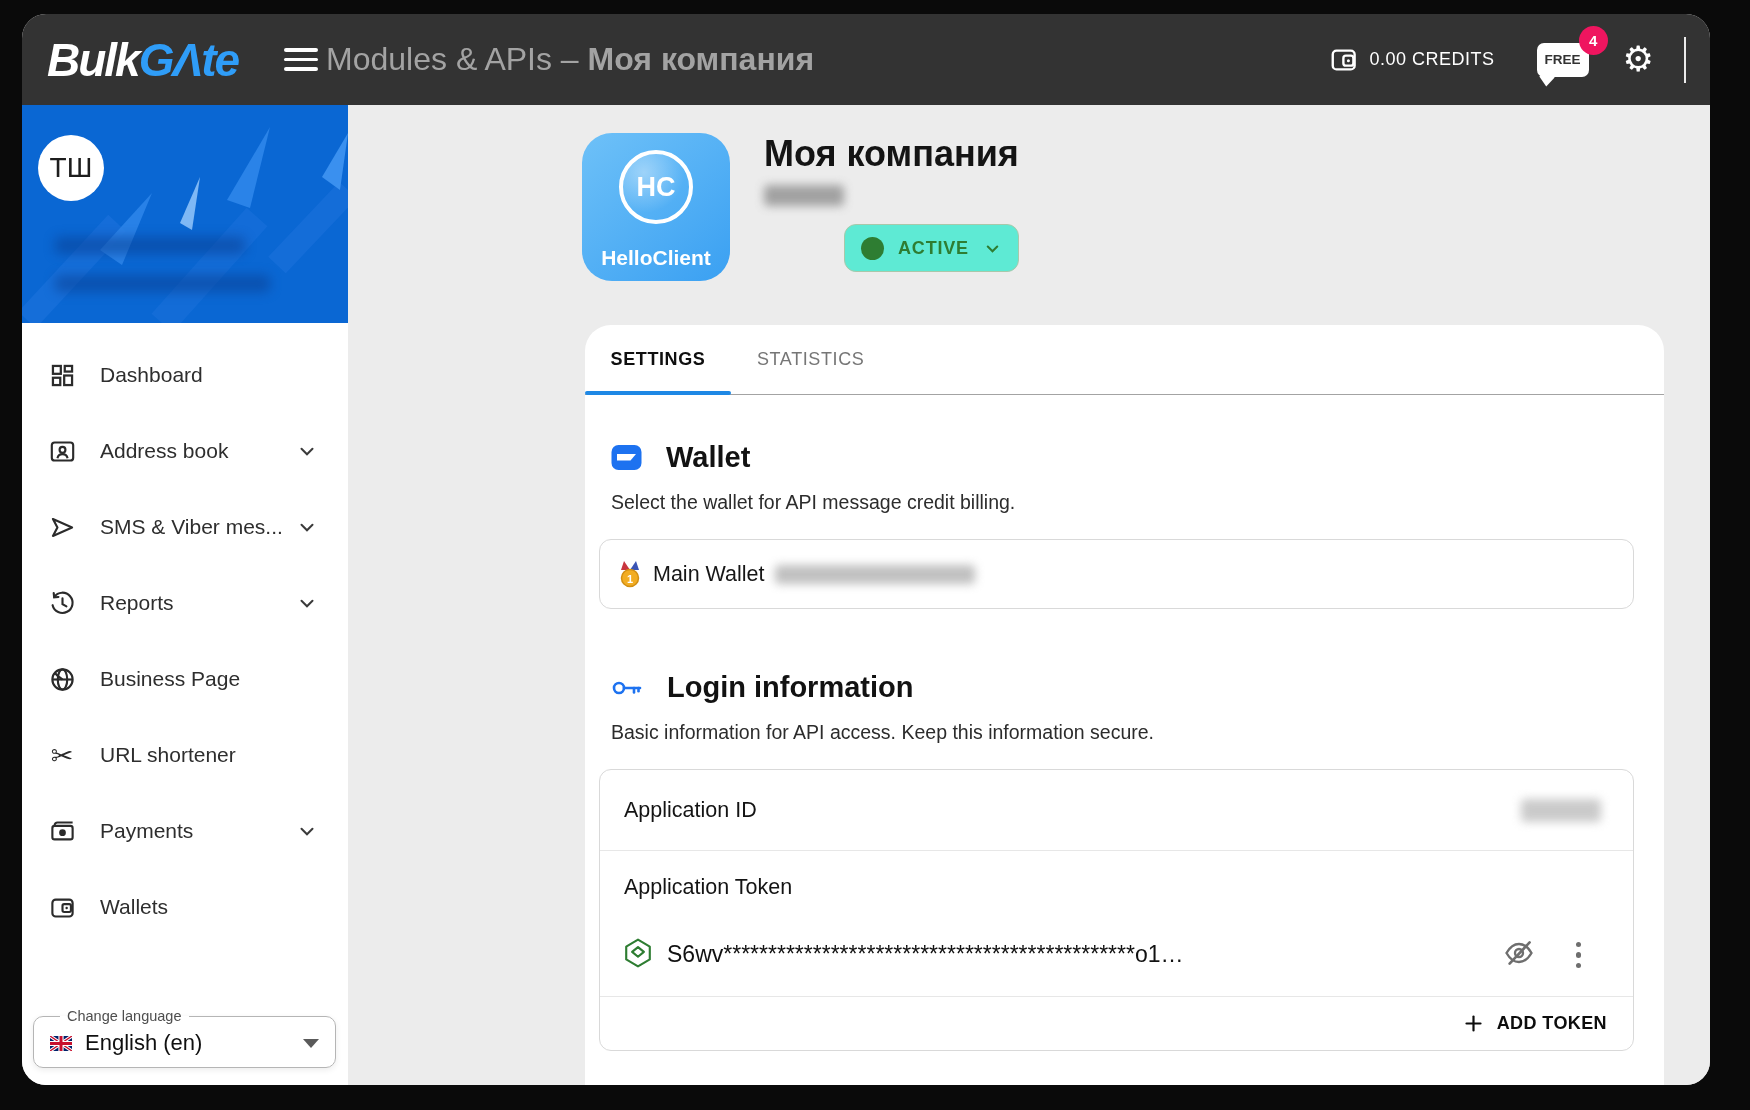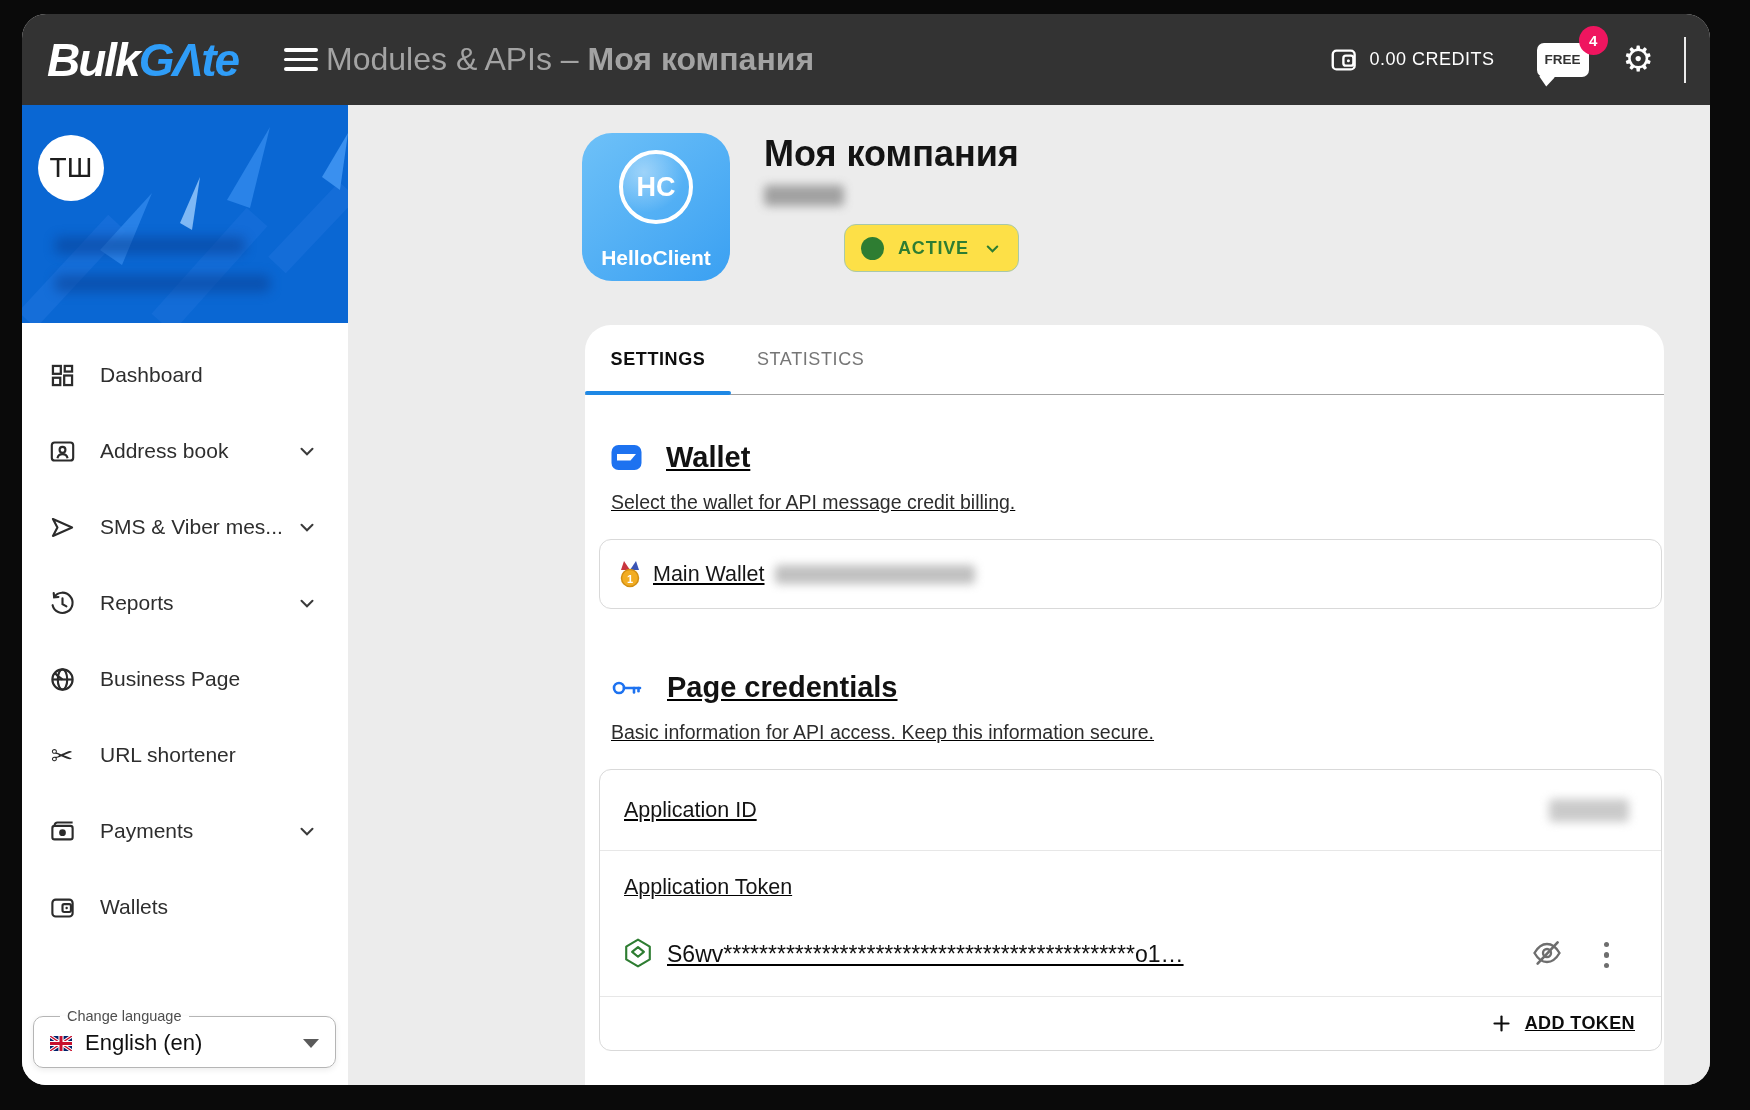--- a/index.html
+++ b/index.html
@@ -71,36 +71,36 @@
   .app-badge-circle { position:absolute; top:17px; left:50%; transform:translateX(-50%);
                       width:74px; height:74px; border:4px solid #fff; border-radius:50%;
                       display:flex; align-items:center; justify-content:center;
                       font-size:27px; font-weight:700; color:#fff;
                       background:radial-gradient(circle at 32% 28%, rgba(255,255,255,.4), rgba(255,255,255,0) 62%); }
   .app-badge-name { font-size:21px; font-weight:700; color:#fff; }
   .company-title { font-size:36px; font-weight:600; color:#141414; }
   .company-id-blob { margin-top:10px; width:80px; height:21px; border-radius:4px;
                      background:#8f8f8f; filter:blur(5px); opacity:.8; }
   .status-pill { margin-top:18px; display:inline-flex; align-items:center; gap:14px; height:48px;
-                 padding:8px 16px; border:1.5px solid #a8c8aa; border-radius:12px; background:#fde047;
+                 padding:8px 16px; border:1.5px solid #a8c8aa; border-radius:12px; background:#5eead4;
                  width:fit-content; cursor:pointer; }
   .status-dot { width:23px; height:23px; border-radius:50%; background:#2e7d32; }
   .status-label { font-size:18px; font-weight:600; color:#2e7d32; letter-spacing:.8px; }
 
   .card { position:absolute; left:237px; top:220px; width:1079px; height:1200px;
           background:#fff; border-radius:26px 26px 0 0; }
   .tabs { height:70px; border-bottom:1px solid #a3a3a3; display:flex; }
   .tab { display:flex; align-items:center; justify-content:center; font-size:18px;
          letter-spacing:.6px; cursor:pointer; }
   .tab.active { width:146px; font-weight:600; color:#0f0f0f; position:relative; }
   .tab.active::after { content:""; position:absolute; left:0; right:0; bottom:-1px; height:4px;
                        background:#1e88e5; border-radius:2px; }
   .tab.inactive { padding:0 26px; color:#767676; font-weight:500; }
 
-  .card-body { padding:46px 2px 0 14px;text-decoration:underline; }
+  .card-body { padding:46px 30px 0 14px; }
   .section-head { display:flex; align-items:center; gap:24px; margin-left:12px; }
   .section-title { font-size:29px; font-weight:600; color:#121212; }
   .section-desc { margin:17px 0 0 12px; font-size:19.5px; color:#2c2c2c; }
 
   .wallet-select { margin-top:25px; height:70px; border:1px solid #d9d9d9; border-radius:12px;
                    background:#fff; display:flex; align-items:center; padding:0 20px; cursor:pointer; }
   .wallet-select-label { font-size:21.5px; color:#161616; margin-left:13px; }
   .wallet-blob { width:200px; height:19px; border-radius:4px; background:#a5a5a5;
                  filter:blur(5px); opacity:.7; margin-left:10px; }
 
@@ -361,21 +361,21 @@
 
         <div class="section-head">
           <span>
             <svg width="32" height="28" viewBox="0 0 32 24" fill="none" stroke="#1d72f0" stroke-width="2.6" stroke-linecap="round">
               <circle cx="8" cy="12" r="5"></circle>
               <path d="M13 12 H29"></path>
               <path d="M23 12 v4.5"></path>
               <path d="M27.5 12 v3.2"></path>
             </svg>
           </span>
-          <span class="section-title">Page credentials</span>
+          <span class="section-title">Login information</span>
         </div>
         <div class="section-desc">Basic information for API access. Keep this information secure.</div>
 
         <div class="creds-card">
           <div class="creds-row1">
             <span class="creds-label">Application ID</span>
             <span class="id-blob"></span>
           </div>
           <div class="creds-divider"></div>
 

